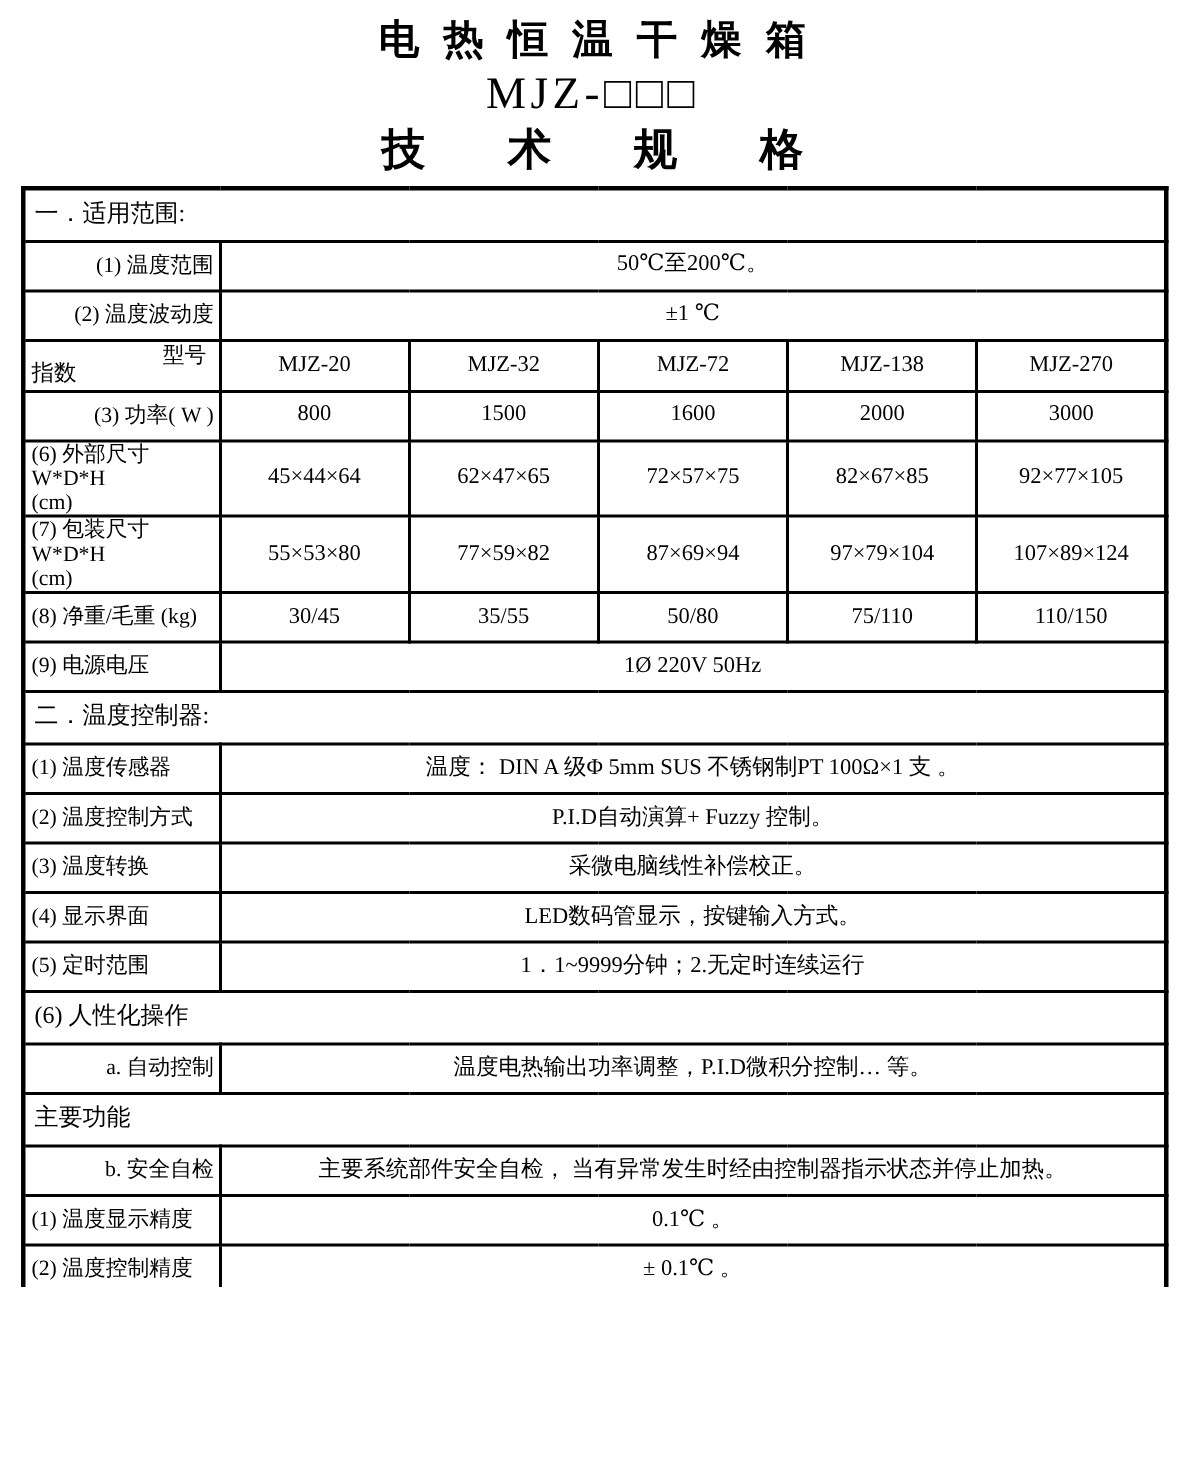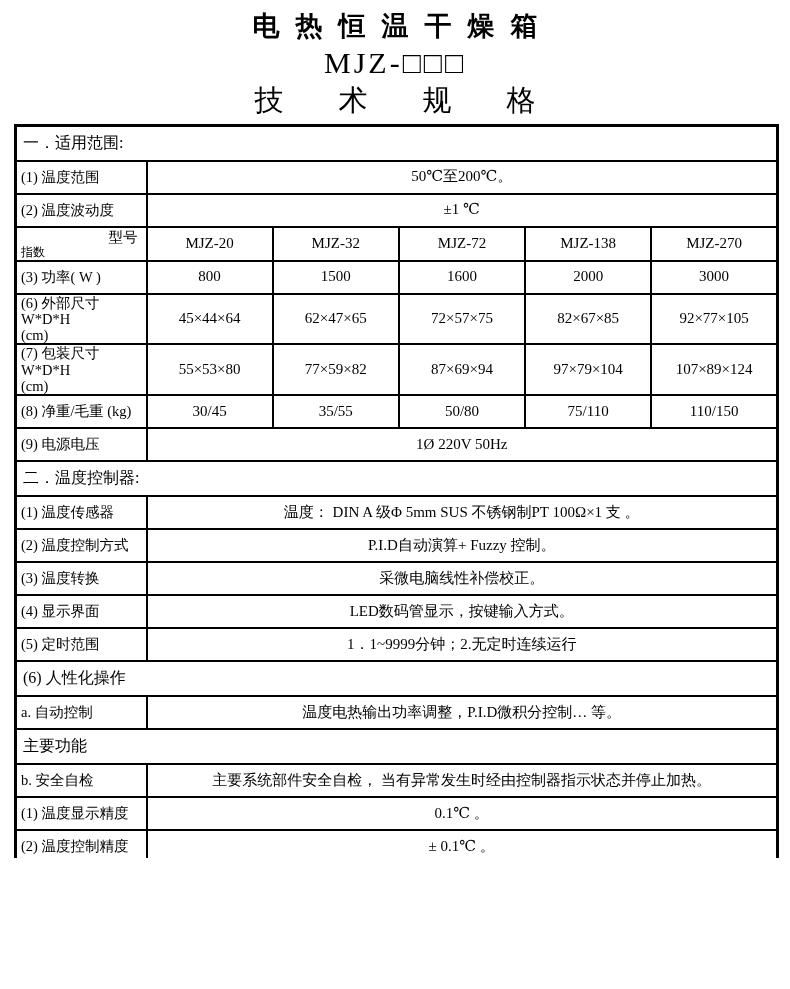--- a/index.html
+++ b/index.html
@@ -28,21 +28,21 @@
   .t2 {
     margin-top: 4px;
     font-size: 30px;
     font-weight: normal;
     letter-spacing: 3px;
     line-height: 1.1;
   }
   .t3 {
     margin-top: 5px;
     font-size: 29px;
-    font-weight: normal;
+    font-weight: bold;
     letter-spacing: 55px;
     text-indent: 55px;
     line-height: 1.15;
   }
   table.spec {
     border-collapse: collapse;
     table-layout: fixed;
     width: 762px;
     margin: 6px 0 0 14px;
     border: 3px solid #000;
@@ -58,26 +58,26 @@
     vertical-align: middle;
     overflow: hidden;
   }
   td.sec {
     height: 33px;
     font-size: 16px;
     padding-left: 6px;
     text-align: left;
   }
   td.lbl { text-align: left; padding-left: 4px; font-size: 14.5px; }
-  td.lc  { text-align: left; }
+  td.lc  { text-align: right; }
   td.val { text-align: center; font-size: 15px; }
   td.wrap2 { white-space: pre-line; line-height: 1.12; }
   td.corner { position: relative; height: 32px; }
   .corner-top  { position: absolute; top: 1px; right: 8px; font-size: 14.5px; }
-  .corner-bot  { position: absolute; bottom: 1px; left: 4px; font-size: 12px; }
+  .corner-bot  { position: absolute; bottom: 1px; left: 4px; font-size: 15px; }
 </style>
 </head>
 <body>
 
 <div class="page">
 
   <div class="titles">
     <div class="t1">电热恒温干燥箱</div>
     <div class="t2">MJZ-□□□</div>
     <div class="t3">技术规格</div>

